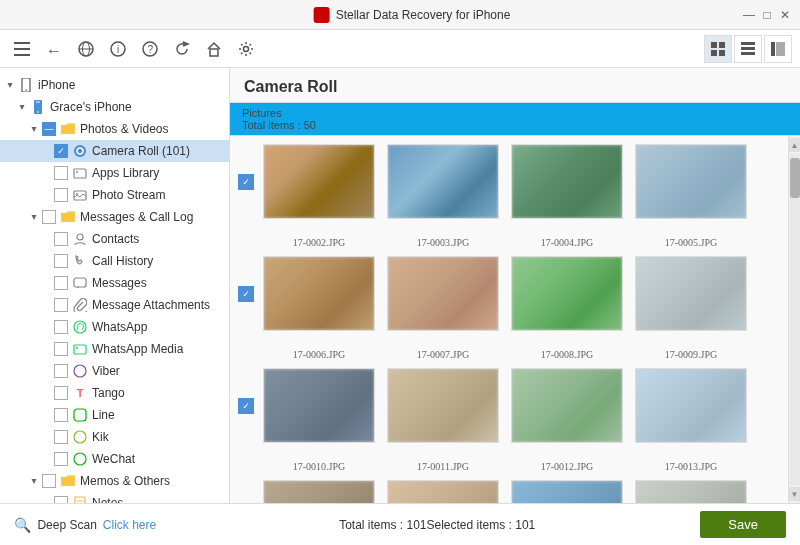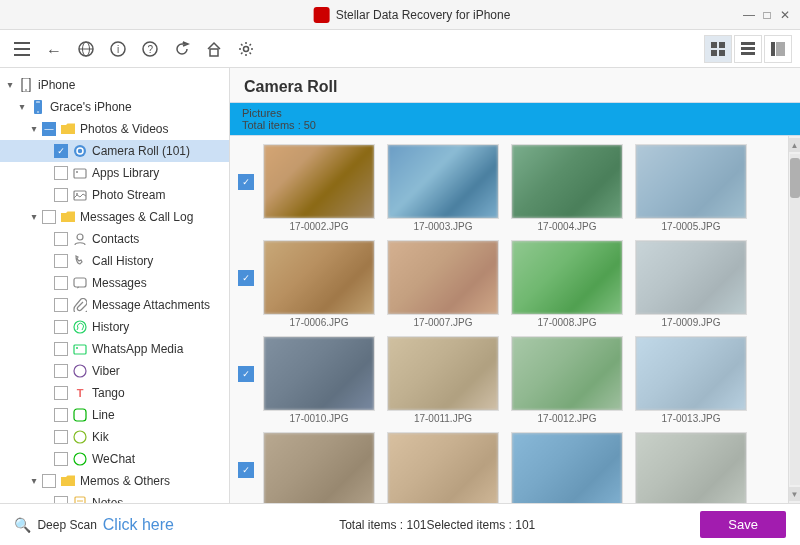--- a/index.html
+++ b/index.html
@@ -213,22 +213,23 @@
     .photo-thumb-inner {
       width: 100%;
       height: 100%;
       display: flex;
       align-items: center;
       justify-content: center;
     }
     .photo-label {
       font-size: 10px;
       color: #666;
-      margin-top: 2px;
+      margin-top: 18px;
       text-align: left;
+      font-family: Liberation Serif, serif;
     }
 
     
     .photo-blur-1 { background: linear-gradient(135deg, #d4a574 0%, #c49a6c 30%, #8b6914 60%, #a0845c 100%); filter: blur(1.5px); }
     .photo-blur-2 { background: linear-gradient(135deg, #6b9dc5 0%, #8bbbd4 40%, #4a7fa0 70%, #7aadcc 100%); filter: blur(1.5px); }
     .photo-blur-3 { background: linear-gradient(135deg, #7aad8c 0%, #5a8f6a 40%, #4a7f5a 70%, #6a9f7a 100%); filter: blur(1.5px); }
     .photo-blur-4 { background: linear-gradient(135deg, #b0c8d8 0%, #9ab8cc 40%, #8aaabf 70%, #a0bfcf 100%); filter: blur(1.5px); }
     .photo-blur-5 { background: linear-gradient(135deg, #c8a878 0%, #b89060 40%, #a07848 70%, #c0a070 100%); filter: blur(1.5px); }
     .photo-blur-6 { background: linear-gradient(135deg, #d4b090 0%, #c4a080 40%, #b48870 70%, #d0a888 100%); filter: blur(1.5px); }
     .photo-blur-7 { background: linear-gradient(135deg, #90c890 0%, #70b870 40%, #50a050 70%, #80c080 100%); filter: blur(1.5px); }
@@ -297,36 +298,36 @@
     .deep-scan-icon {
       color: #4a90d9;
       font-size: 14px;
     }
     .deep-scan-label {
       color: #333;
       font-size: 12px;
     }
     .deep-scan-link {
       color: #4a90d9;
-      font-size: 16px;
+      font-size: 12px;
       cursor: pointer;
       text-decoration: none;
     }
     .status-center {
       flex: 1;
       display: flex;
       align-items: center;
       justify-content: center;
     }
     .status-text {
       font-size: 12px;
       color: #333;
     }
     .save-btn {
-      background: #a21caf;
+      background: #4d7c0f;
       color: #fff;
       border: none;
       padding: 6px 28px;
       font-size: 13px;
       cursor: pointer;
       border-radius: 2px;
       font-weight: 500;
     }
 
     
@@ -567,21 +568,21 @@
 
     <div class="tree-item level-3">
       <span class="expand-icon"> </span>
       <div class="check-icon"></div>
       <span class="folder-icon">
         <svg width="14" height="14" viewBox="0 0 14 14">
             <circle cx="7" cy="7" r="6" fill="none" stroke="#25d366" stroke-width="1.2"></circle>
             <path d="M4 10l1-2a3 3 0 115 0l-1 2" fill="none" stroke="#25d366" stroke-width="1"></path>
           </svg>
       </span>
-      <span class="item-label">History</span>
+      <span class="item-label">WhatsApp</span>
     </div>
 
     <div class="tree-item level-3">
       <span class="expand-icon"> </span>
       <div class="check-icon"></div>
       <span class="folder-icon">
         <svg width="14" height="12" viewBox="0 0 14 12">
             <rect x="1" y="2" width="12" height="9" rx="1" fill="none" stroke="#25d366" stroke-width="1.2"></rect>
             <circle cx="4" cy="5" r="1" fill="#25d366"></circle>
           </svg>

